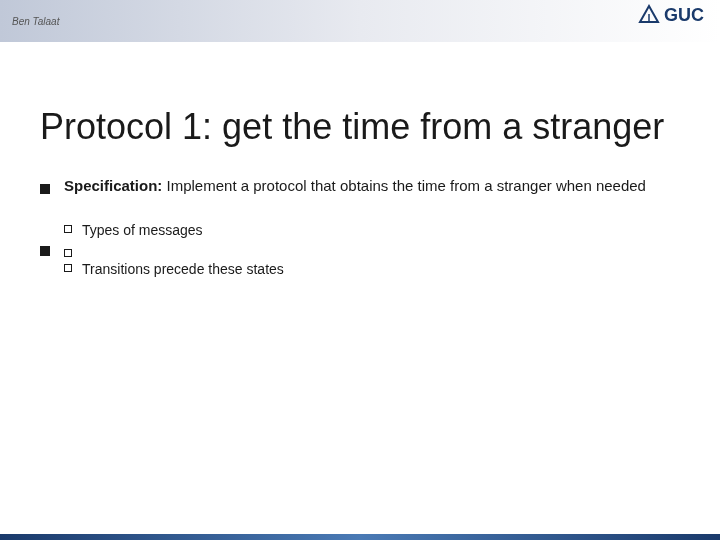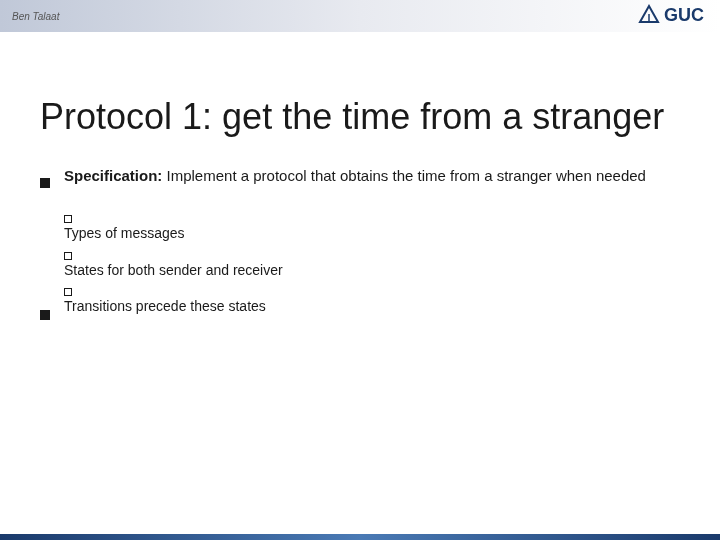--- a/index.html
+++ b/index.html
@@ -13,21 +13,21 @@
       height: 540px;
       background: #ffffff;
       font-family: Arial, sans-serif;
       overflow: hidden;
       position: relative;
     }
 
     
     .header-bar {
       width: 100%;
-      height: 32px;
+      height: 42px;
       background: linear-gradient(to right, #c0c8d8, #e8eaf0, #ffffff);
       display: flex;
       align-items: center;
       padding: 1px 12px;
       position: relative;
     }
 
     .header-text {
       font-size: 10px;
       color: #555;
@@ -71,21 +71,21 @@
     }
 
     
     .bullet-list {
       list-style: none;
       padding: 0;
     }
 
     .bullet-list > li {
       display: flex;
-      align-items: flex-end;
+      align-items: center;
       margin-bottom: 16px;
       font-size: 15px;
       line-height: 1.5;
       color: #1a1a1a;
     }
 
     .bullet-square {
       display: inline-block;
       width: 10px;
       height: 10px;
@@ -110,21 +110,20 @@
       margin-top: 6px;
     }
 
     .sub-list li {
       display: flex;
       align-items: flex-start;
       font-size: 14px;
       line-height: 1.55;
       color: #1a1a1a;
       margin-bottom: 2px;
-      flex-direction: column;
     }
 
     .sub-bullet {
       display: inline-block;
       width: 8px;
       height: 8px;
       border: 1.5px solid #1a1a1a;
       margin-top: 5px;
       margin-right: 10px;
       flex-shrink: 0;
@@ -172,21 +171,20 @@
     <li>
       <span class="bullet-square"></span>
       <span class="bullet-content">
         <ul class="sub-list">
           <li>
             <span class="sub-bullet"></span>
             <span>Types of messages</span>
           </li>
           <li>
             <span class="sub-bullet"></span>
-            <span>States for both sender and receiver</span>
           </li>
           <li>
             <span class="sub-bullet"></span>
             <span>Transitions precede these states</span>
           </li>
         </ul>
       </span>
     </li>
 
   </ul>

